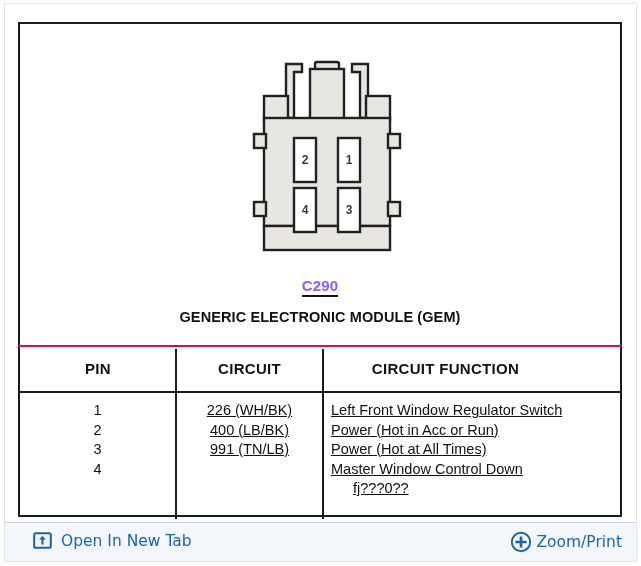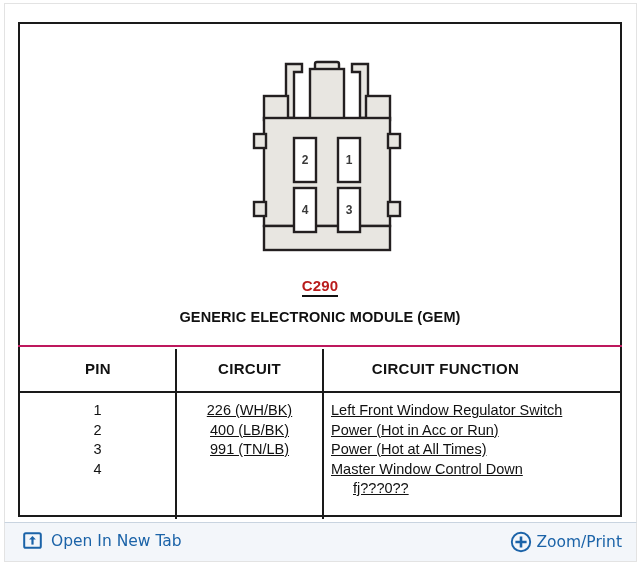--- a/index.html
+++ b/index.html
@@ -59,21 +59,21 @@
 
   
   .title-c290 {
     position: absolute;
     left: 0;
     top: 253px;
     width: 600px;
     text-align: center;
     font-size: 15px;
     font-weight: bold;
-    color: #b91c1c;
+    color: #8b5cf6;
     letter-spacing: 0.2px;
   }
   .title-c290 span {
     border-bottom: 2px solid #111111;
     padding-bottom: 1px;
   }
   .title-module {
     position: absolute;
     left: 0;
     top: 285px;
@@ -146,21 +146,21 @@
     height: 40px;
     background: #f3f6fa;
     border-top: 1px solid #c9d4e0;
     border-left: 1px solid #e3e3e3;
     border-right: 1px solid #e3e3e3;
     border-bottom: 1px solid #e3e3e3;
     box-sizing: border-box;
   }
   .tb-left {
     position: absolute;
-    left: 18px;
+    left: 28px;
     top: 8px;
     display: flex;
     align-items: center;
     gap: 9px;
     cursor: pointer;
   }
   .tb-right {
     position: absolute;
     right: 14px;
     top: 8px;

